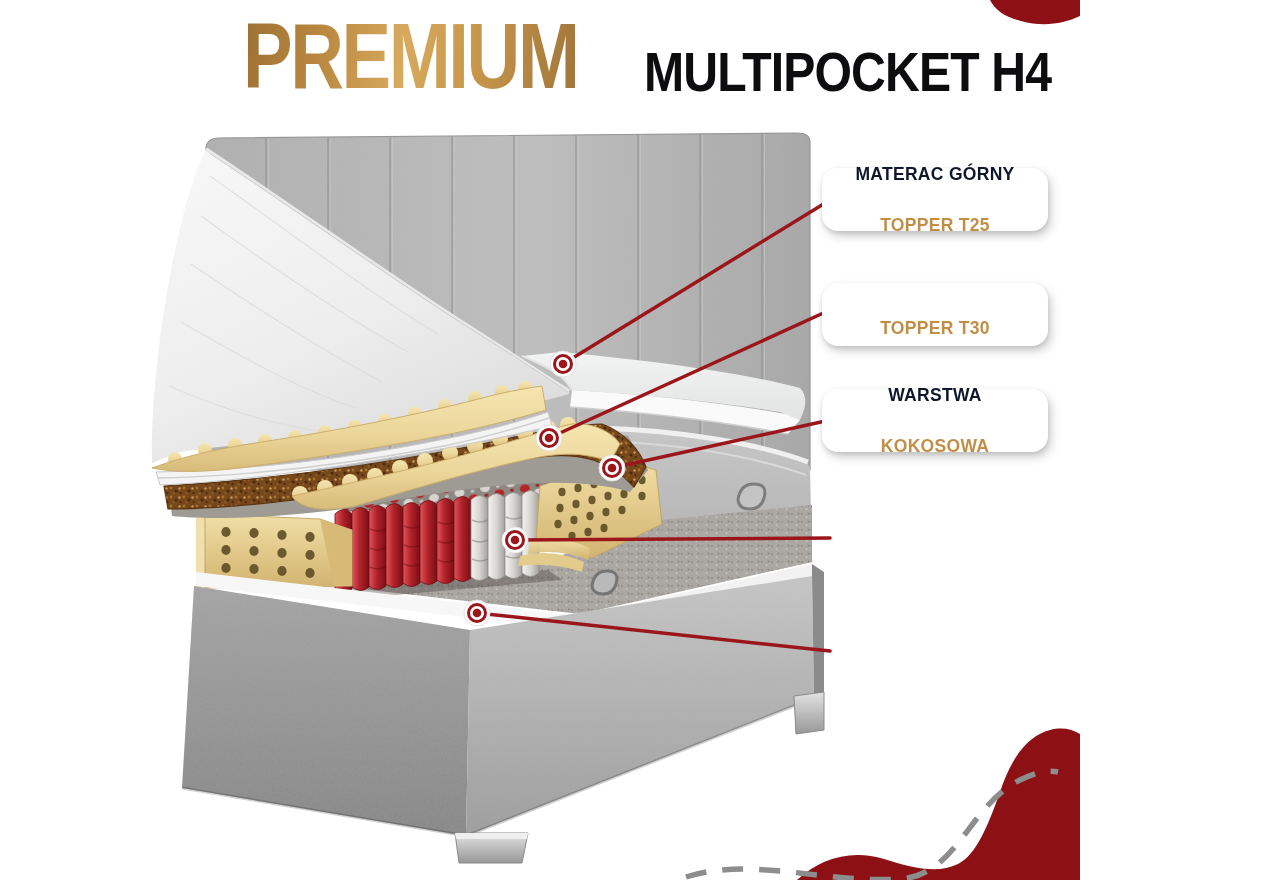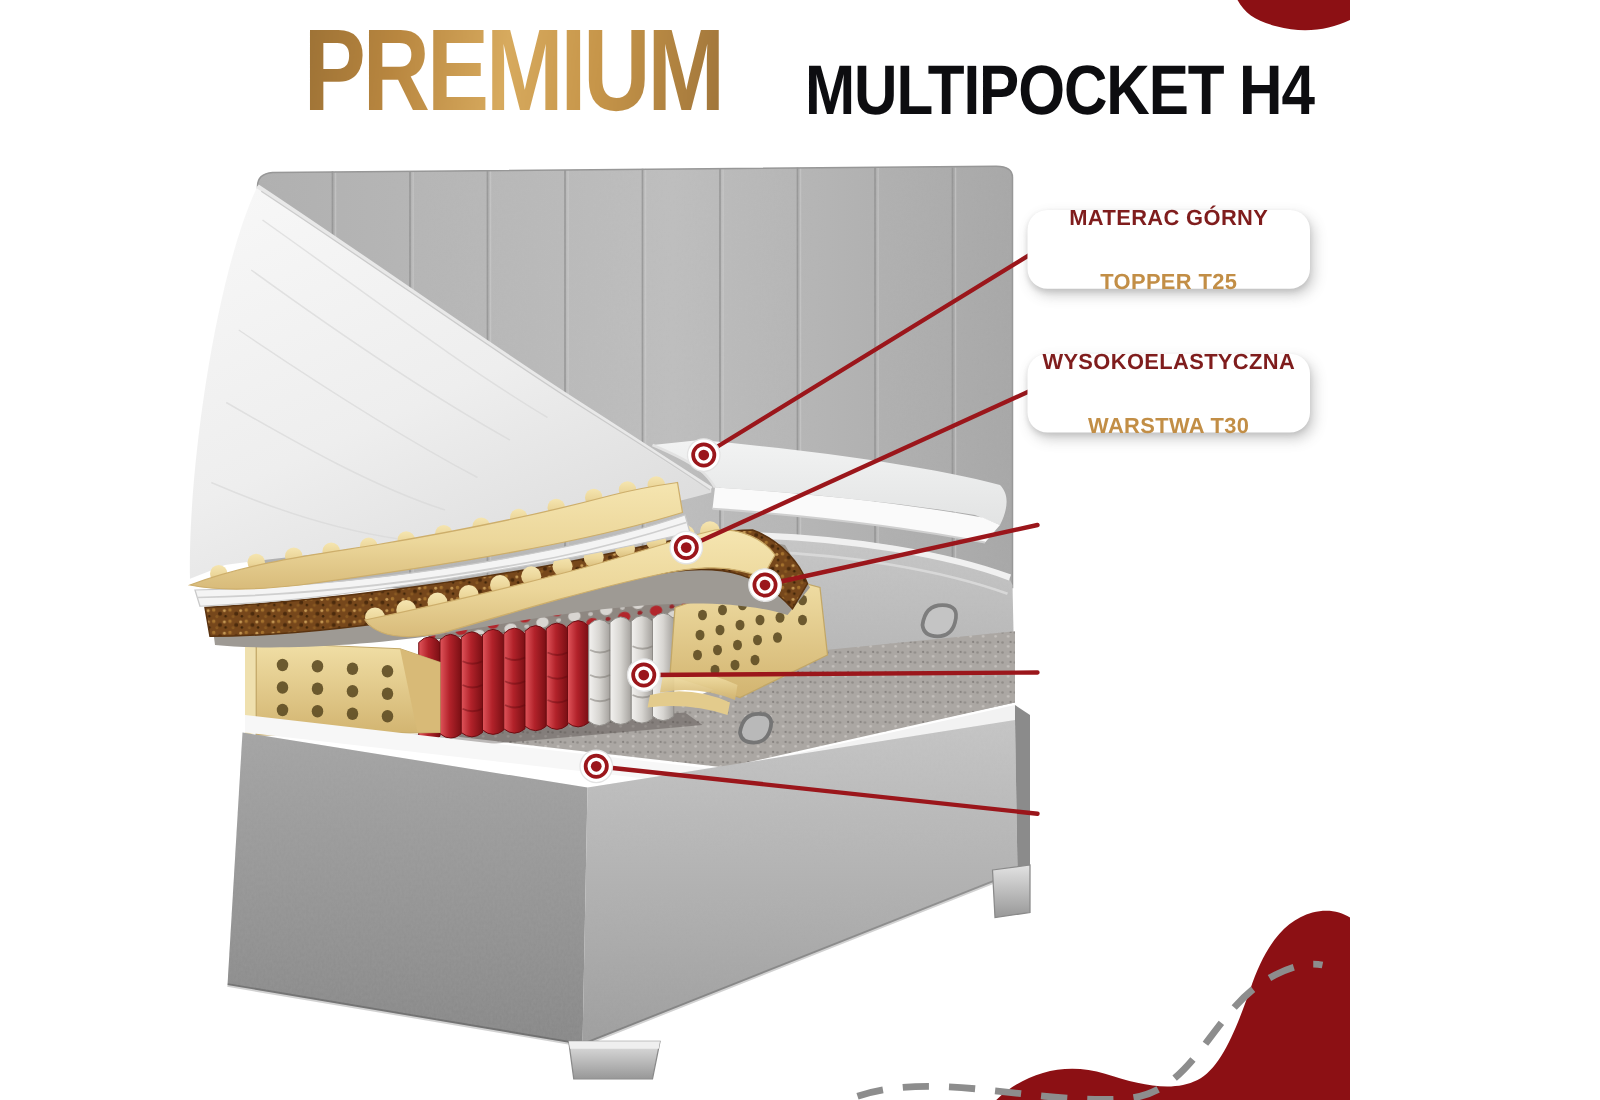--- a/index.html
+++ b/index.html
@@ -25,21 +25,21 @@
 
   
   .callout{
     position:absolute;left:822px;width:226px;height:63px;background:#ffffff;
     border-radius:16px;display:flex;flex-direction:column;justify-content:center;
     align-items:center;text-align:center;
     box-shadow:3px 5px 10px rgba(90,90,90,.30), 0 2px 4px rgba(0,0,0,.10);
     z-index:5;
   }
   .c-line{font-size:17.5px;line-height:23px;font-weight:600;letter-spacing:.3px;white-space:nowrap;}
-  .c-dark{color:#7f1d1d;}
+  .c-dark{color:#0f172a;}
   .c-gold{color:#c28e46;font-weight:700;margin-top:28px;}
 </style>
 </head>
 <body>
 
 <div class="canvas">
 
   <svg class="art" width="1080" height="880" viewBox="0 0 1080 880">
     <defs>
       <linearGradient id="gHead" x1="0" y1="0" x2="1" y2="0">
@@ -389,17 +389,20 @@
   </svg>
 
   <div class="brand">PREMIUM</div>
   <div class="model">MULTIPOCKET H4</div>
 
   <div class="callout" style="top:168px">
     <div class="c-line c-dark">MATERAC GÓRNY</div>
     <div class="c-line c-gold">TOPPER T25</div>
   </div>
   <div class="callout" style="top:283px">
-    <div class="c-line c-dark">WYSOKOELASTYCZNA</div>
-    <div class="c-line c-gold">WARSTWA T30</div>
+    <div class="c-line c-gold">TOPPER T30</div>
   </div>
+  <div class="callout" style="top:389px">
+    <div class="c-line c-dark">WARSTWA</div>
+    <div class="c-line c-gold">KOKOSOWA</div>
+  </div>
 
 </div>
 
 </body></html>

